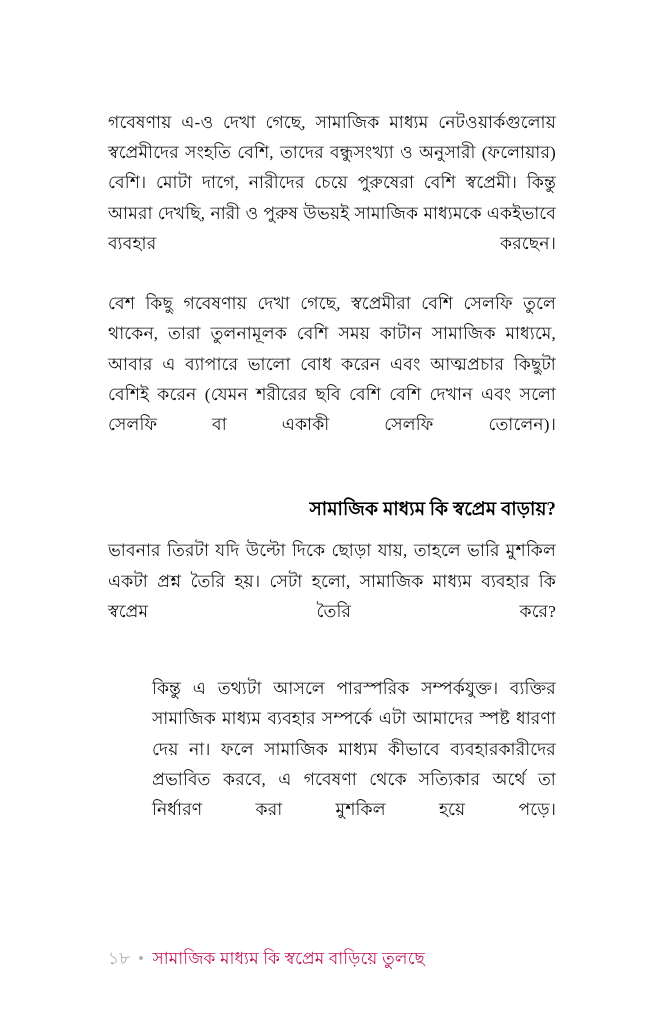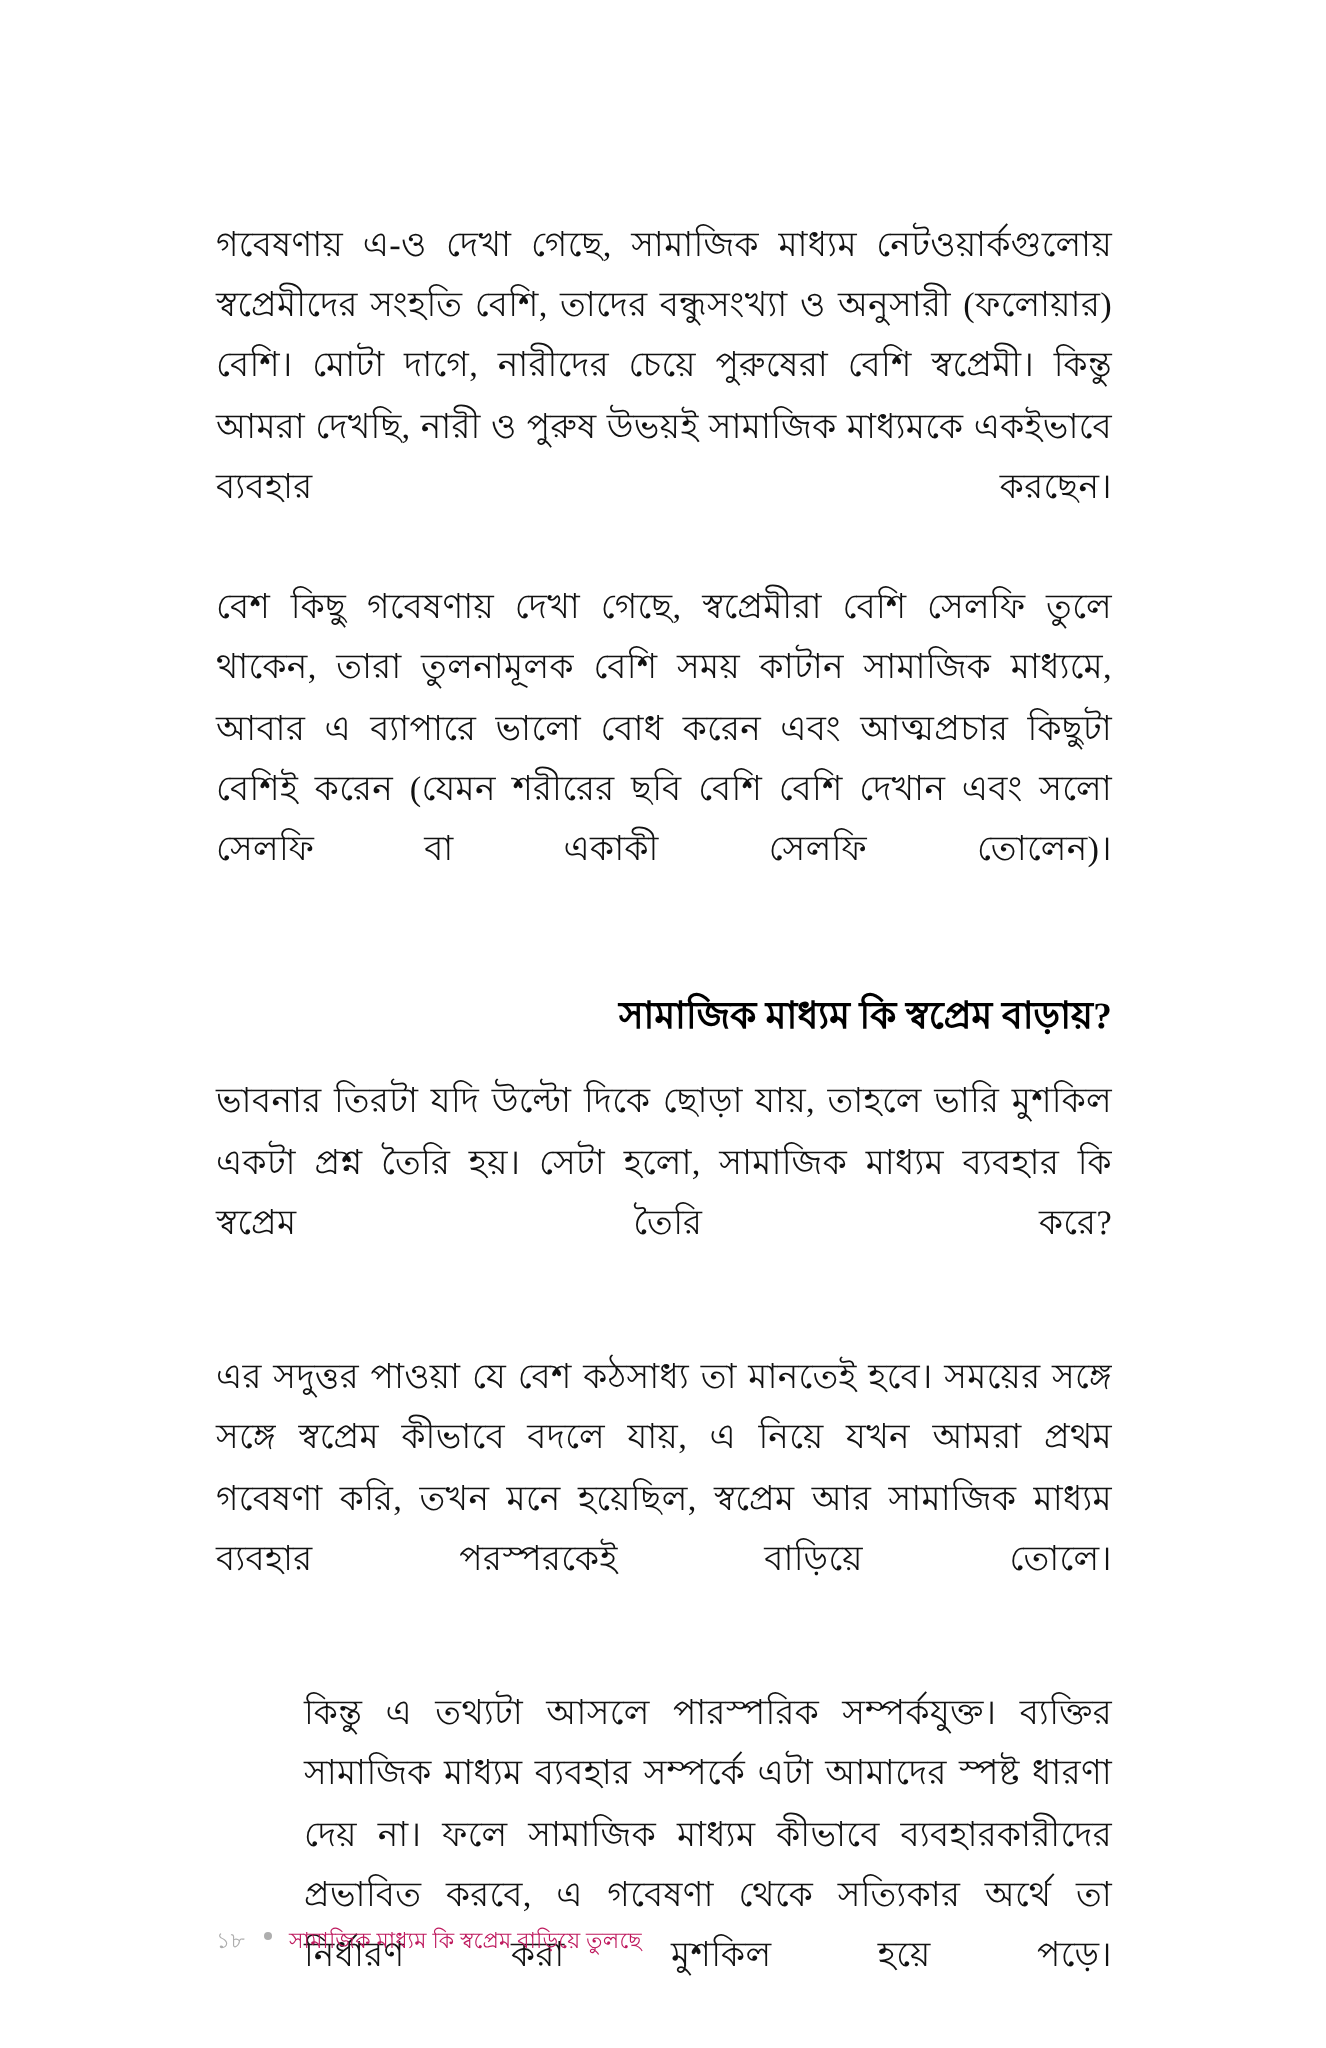--- a/index.html
+++ b/index.html
@@ -67,27 +67,27 @@
 
   
   .para.before-heading {
     margin-bottom: 0;
   }
 
   
   .footer {
     position: absolute;
     left: 108px;
-    bottom: 43px;
+    bottom: 55px;
     width: 448px;
     display: flex;
     align-items: baseline;
     gap: 9px;
     color: #aeaeae;
-    font-size: 11px;
+    font-size: 17px;
     line-height: 20px;
     letter-spacing: 0.01em;
   }
 
   .footer-page-number {
     color: #aeaeae;
     white-space: nowrap;
   }
 
   .footer-separator {
@@ -114,21 +114,20 @@
   <div class="content">
 
     <p class="para before-heading">গবেষণায় এ-ও দেখা গেছে, সামাজিক মাধ্যম নেটওয়ার্কগুলোয় স্বপ্রেমীদের সংহতি বেশি, তাদের বন্ধুসংখ্যা ও অনুসারী (ফলোয়ার) বেশি। মোটা দাগে, নারীদের চেয়ে পুরুষেরা বেশি স্বপ্রেমী। কিন্তু আমরা দেখছি, নারী ও পুরুষ উভয়ই সামাজিক মাধ্যমকে একইভাবে ব্যবহার করছেন।</p>
 
     <p class="para">বেশ কিছু গবেষণায় দেখা গেছে, স্বপ্রেমীরা বেশি সেলফি তুলে থাকেন, তারা তুলনামূলক বেশি সময় কাটান সামাজিক মাধ্যমে, আবার এ ব্যাপারে ভালো বোধ করেন এবং আত্মপ্রচার কিছুটা বেশিই করেন (যেমন শরীরের ছবি বেশি বেশি দেখান এবং সলো সেলফি বা একাকী সেলফি তোলেন)।</p>
 
     <h2 class="section-heading">সামাজিক মাধ্যম কি স্বপ্রেম বাড়ায়?</h2>
 
     <p class="para">ভাবনার তিরটা যদি উল্টো দিকে ছোড়া যায়, তাহলে ভারি মুশকিল একটা প্রশ্ন তৈরি হয়। সেটা হলো, সামাজিক মাধ্যম ব্যবহার কি স্বপ্রেম তৈরি করে?</p>
 
-    <p class="para">এর সদুত্তর পাওয়া যে বেশ কঠসাধ্য তা মানতেই হবে। সময়ের সঙ্গে সঙ্গে স্বপ্রেম কীভাবে বদলে যায়, এ নিয়ে যখন আমরা প্রথম গবেষণা করি, তখন মনে হয়েছিল, স্বপ্রেম আর সামাজিক মাধ্যম ব্যবহার পরস্পরকেই বাড়িয়ে তোলে।</p>
 
     <p class="para">কিন্তু এ তথ্যটা আসলে পারস্পরিক সম্পর্কযুক্ত। ব্যক্তির সামাজিক মাধ্যম ব্যবহার সম্পর্কে এটা আমাদের স্পষ্ট ধারণা দেয় না। ফলে সামাজিক মাধ্যম কীভাবে ব্যবহারকারীদের প্রভাবিত করবে, এ গবেষণা থেকে সত্যিকার অর্থে তা নির্ধারণ করা মুশকিল হয়ে পড়ে।</p>
 
   </div>
 
   <div class="footer">
     <span class="footer-page-number">১৮</span>
     <span class="footer-separator"></span>
     <span class="footer-chapter-title">সামাজিক মাধ্যম কি স্বপ্রেম বাড়িয়ে তুলছে</span>
   </div>

